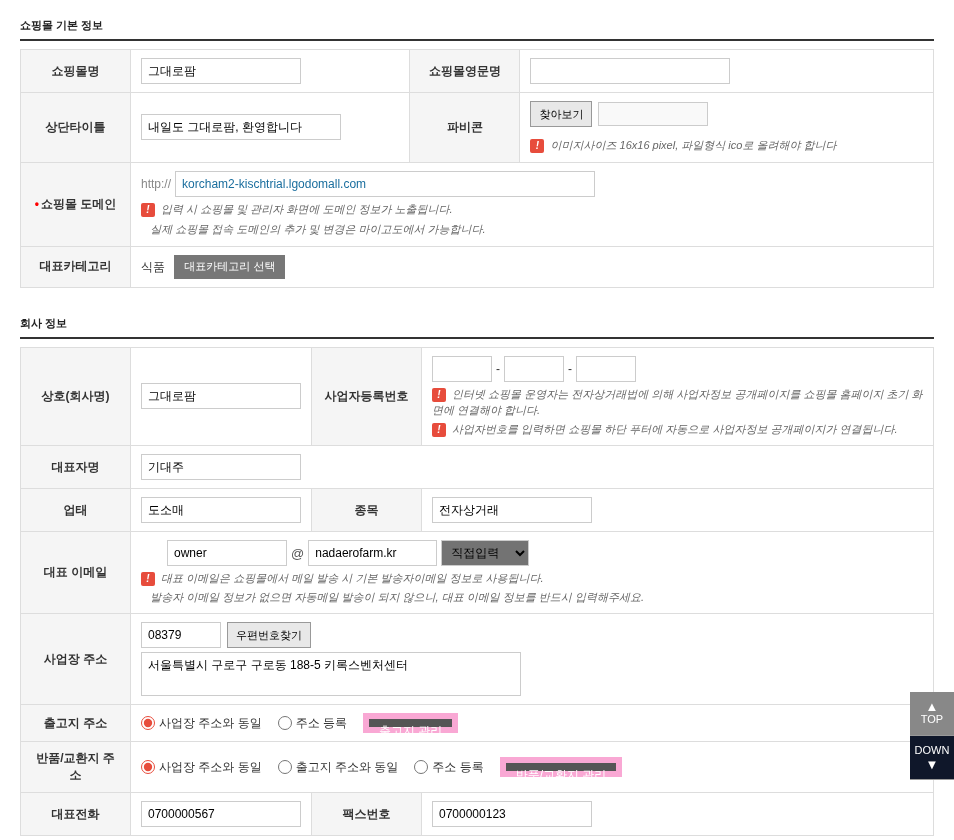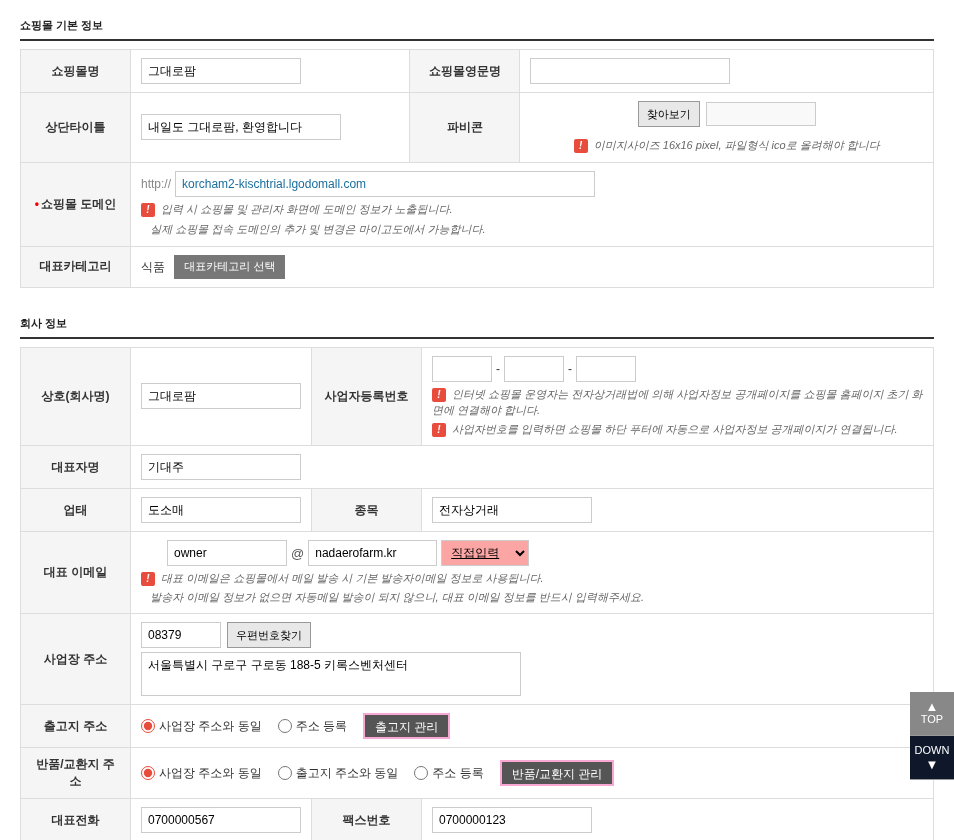--- a/index.html
+++ b/index.html
@@ -59,25 +59,25 @@
       background: #e8e8e8;
       padding: 3px 8px;
       font-size: 11px;
       cursor: pointer;
       height: 26px;
       font-family: inherit;
     }
     .btn-dark {
       background: #555;
       color: #fff;
-      border: 2px solid #f9a8d4;
+      border: 6px solid #f9a8d4;
       padding: 4px 10px;
       font-size: 12px;
       cursor: pointer;
-      height: 26px;
+      height: 20px;
       font-family: inherit;
     }
     .domain-row {
       display: flex;
       align-items: center;
       gap: 0;
     }
     .domain-prefix {
       color: #888;
       font-size: 12px;
@@ -138,22 +138,21 @@
     .at-sign {
       font-size: 13px;
       color: #555;
     }
     select {
       border: 1px solid #ccc;
       padding: 3px 5px;
       font-size: 12px;
       height: 26px;
       font-family: inherit;
-      background: #fca5a5;
-      text-decoration: underline;
+      background: #737373;
     }
     .addr-input-wrap {
       display: flex;
       flex-direction: column;
       gap: 4px;
     }
     .addr-first-row {
       display: flex;
       align-items: center;
       gap: 6px;
@@ -207,21 +206,21 @@
       line-height: 1.2;
       font-family: inherit;
       border-bottom: 1px solid #999;
     }
     .fab-btn .fab-arrow {
       font-size: 13px;
       line-height: 1;
     }
     .favicon-row {
       display: flex;
-      align-items: center;
+      align-items: flex-start;
       gap: 6px;
       flex-direction: column;
     }
     .favicon-btn-row {
       display: flex;
       align-items: center;
       gap: 6px;
     }
     .favicon-preview {
       display: inline-block;

